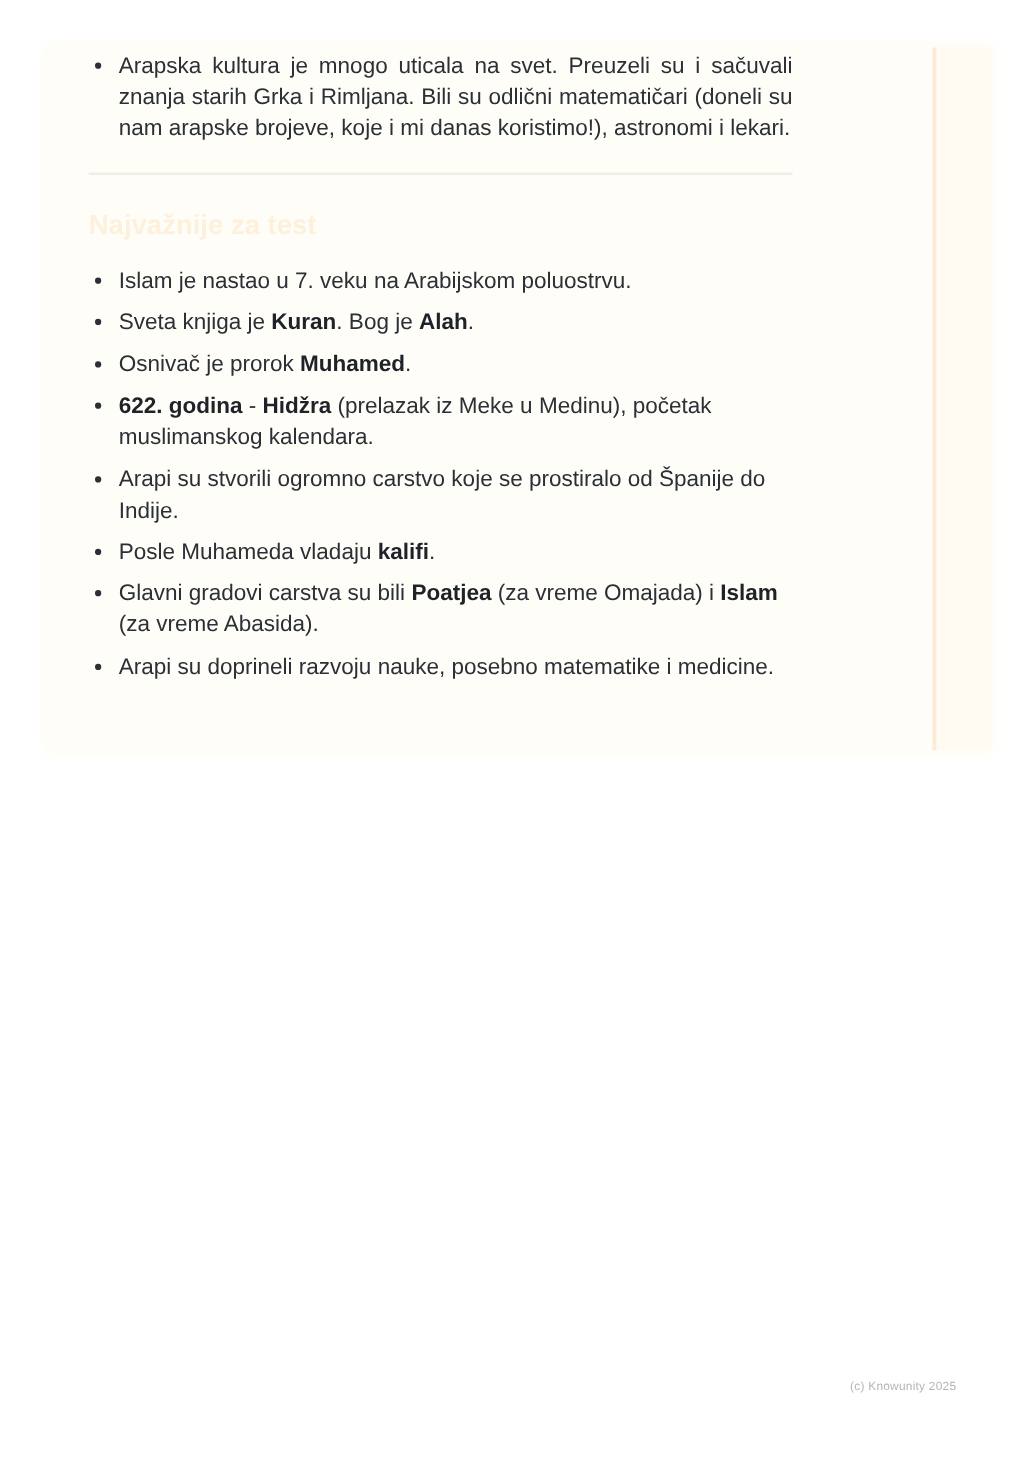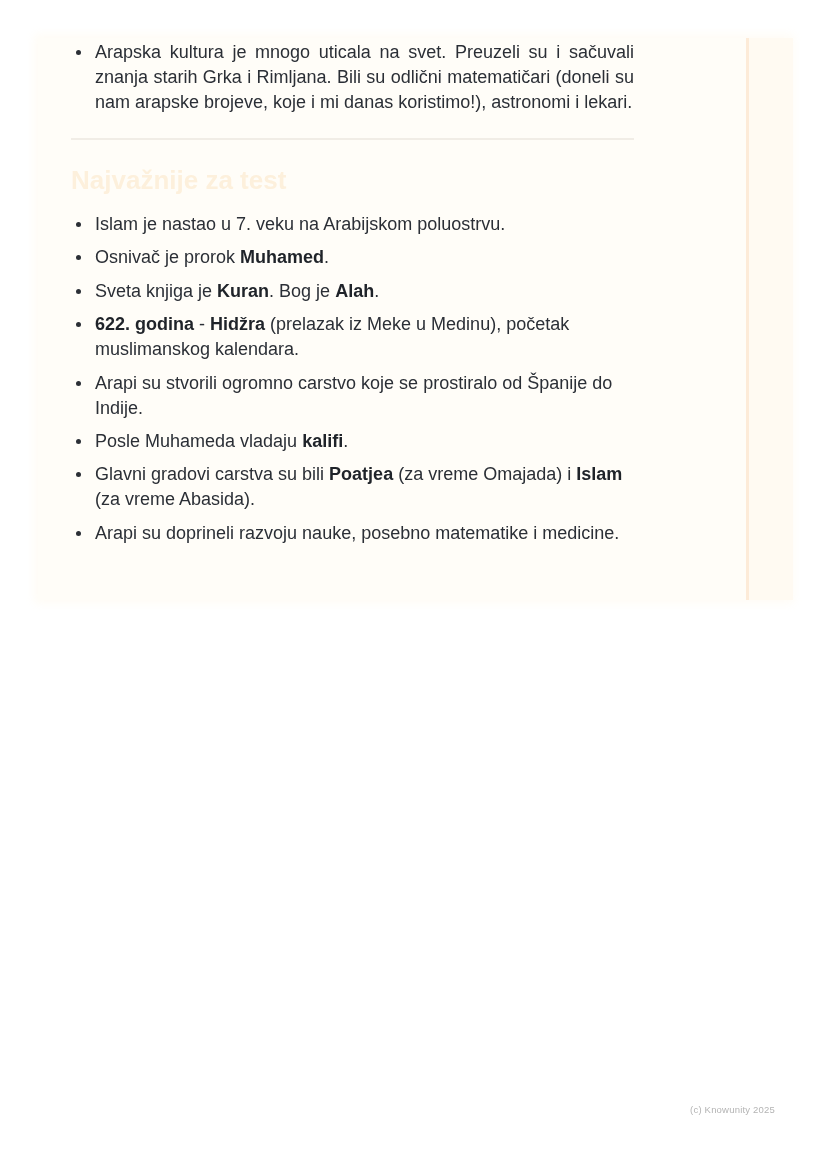--- a/index.html
+++ b/index.html
@@ -73,29 +73,29 @@
       font-weight: bold;
       color: #1f2329;
     }
     .divider {
       height: 2px;
       background: #f1ede6;
       margin-top: 23px;
       width: 563px;
     }
     .section-title {
-      font-size: 26px;
+      font-size: 22px;
       font-weight: bold;
       color: #fdf0dc;
       margin: 24px 0 16px 0;
       line-height: 32px;
     }
     .footer {
       position: absolute;
-      right: 53px;
+      right: 63px;
       top: 1104px;
       font-size: 9.5px;
       color: #b4b4b4;
       letter-spacing: 0.2px;
       margin-left: 16px;
     }
   </style>
 </head>
 <body>
 
@@ -109,24 +109,24 @@
 
   <div class="divider"></div>
 
   <h2 class="section-title">Najvažnije za test</h2>
 
   <ul class="bullets">
     <li>
       <span>Islam je nastao u 7. veku na Arabijskom poluostrvu.</span>
     </li>
     <li>
-      <span>Osnivač je prorok </span><b>Muhamed</b><span>.</span>
+      <span>Sveta knjiga je </span><b>Kuran</b><span>. Bog je </span><b>Alah</b><span>.</span>
     </li>
     <li>
-      <span>Sveta knjiga je </span><b>Kuran</b><span>. Bog je </span><b>Alah</b><span>.</span>
+      <span>Osnivač je prorok </span><b>Muhamed</b><span>.</span>
     </li>
     <li>
       <b>622. godina</b><span> - </span><b>Hidžra</b><span> (prelazak iz Meke u Medinu), početak muslimanskog kalendara.</span>
     </li>
     <li>
       <span>Arapi su stvorili ogromno carstvo koje se prostiralo od Španije do Indije.</span>
     </li>
     <li>
       <span>Posle Muhameda vladaju </span><b>kalifi</b><span>.</span>
     </li>

